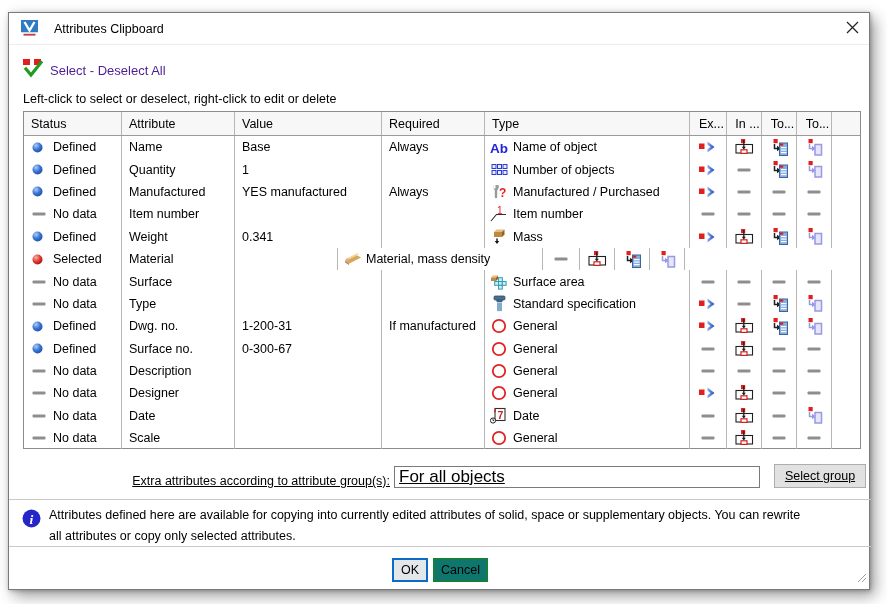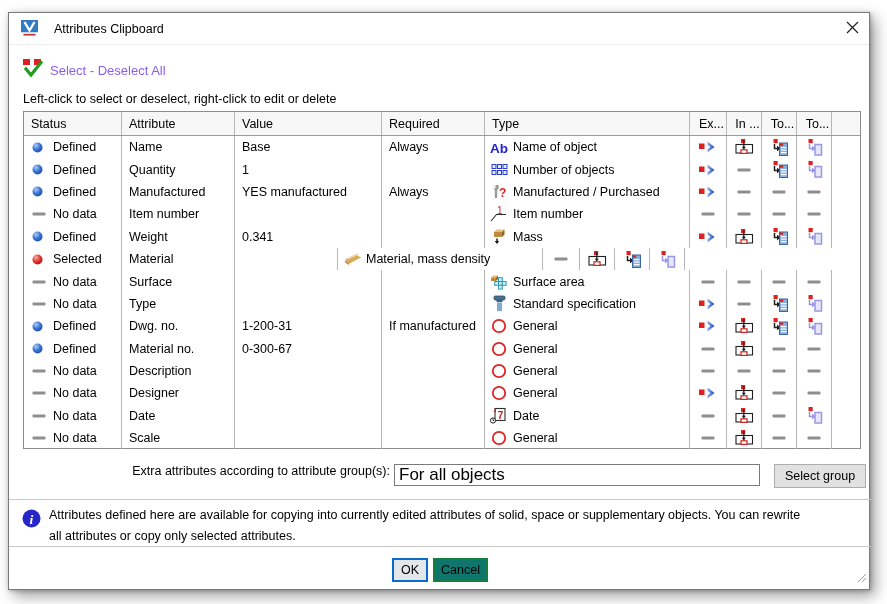--- a/index.html
+++ b/index.html
@@ -14,21 +14,21 @@
     box-shadow:5px 6px 14px rgba(0,0,0,.38), 1px 1px 4px rgba(0,0,0,.25);
     box-sizing:border-box;
   }
   
   .titlebar{height:31px;display:flex;align-items:center;border-bottom:1px solid #ededed;}
   .titlebar .logo{margin-left:12px;display:flex;align-items:center;}
   .titlebar .title{margin-left:16px;font-size:12.5px;}
   .close-btn{margin-left:auto;width:34px;height:30px;display:flex;align-items:center;justify-content:center;cursor:pointer;}
   
   .selrow{position:absolute;left:14px;top:46px;display:flex;align-items:center;gap:7px;cursor:pointer;}
-  .selrow .lbl{font-size:13px;color:#8b5cf6;}
+  .selrow .lbl{font-size:13px;color:#4c1d95;}
   
   .instr{position:absolute;left:14px;top:79px;font-size:12.5px;}
   
   .table{position:absolute;left:14px;top:98px;width:838px;height:338px;border:1px solid #8c8c8c;box-sizing:border-box;background:#fff;}
   .thead{display:flex;height:24px;background:#f7f7f7;border-bottom:1px solid #9a9a9a;box-sizing:border-box;}
   .thead .cell{display:flex;align-items:center;padding-left:7px;font-size:12.5px;text-align:center;}
   .tbody{display:flex;flex-direction:column;}
   .trow{display:flex;height:22.4px;align-items:center;}
   .cell{box-sizing:border-box;border-right:1px solid #b6b6b6;height:100%;display:flex;align-items:center;overflow:hidden;white-space:nowrap;}
   .c-status{width:98px;padding-left:8px;gap:7px;}
@@ -39,21 +39,21 @@
   .c-ex{width:37px;justify-content:center;}
   .c-in{width:35px;justify-content:center;}
   .c-to1{width:35px;justify-content:center;}
   .c-to2{width:35px;justify-content:center;}
   .c-fill{flex:1;border-right:none;}
   .trow .txt{font-size:12.5px;}
   .trow .cell{font-size:12.5px;}
   .ic{width:20px;display:flex;justify-content:center;flex:none;}
   .c-status .ic{width:14px;justify-content:flex-start;}
   
-  .extra{position:absolute;left:0;top:451px;width:862px;height:24px;display:flex;align-items:flex-start;}
+  .extra{position:absolute;left:0;top:451px;width:862px;height:24px;display:flex;align-items:flex-end;text-decoration:underline;}
   .extra .lab{width:381px;text-align:right;font-size:12.5px;}
   .extra input{margin-left:4px;width:366px;height:22px;box-sizing:border-box;border:1px solid #7a7a7a;font-size:17px;padding:0 4px;font-family:inherit;background:#fff;}
   .extra .grp-btn{margin-left:14px;width:92px;height:24px;box-sizing:border-box;background:#e1e1e1;border:1px solid #adadad;font-size:12.5px;font-family:inherit;display:flex;align-items:center;justify-content:center;cursor:pointer;}
   .divider{position:absolute;left:0;width:862px;height:0;border-top:1px solid #c9c9c9;}
   .div1{top:486px;}
   .div2{top:533px;}
   
   .info-ic{position:absolute;left:13px;top:496px;}
   .info-txt{position:absolute;left:40px;top:492px;width:756px;font-size:12.5px;line-height:21px;}
   
@@ -701,21 +701,21 @@
                     <stop offset="0%" stop-color="#aecdf4"></stop>
                     <stop offset="55%" stop-color="#3a74d4"></stop>
                     <stop offset="100%" stop-color="#1d4fa6"></stop>
                   </radialGradient>
                 </defs>
                 <circle cx="5.5" cy="5.5" r="5" fill="url(#gdb)"></circle>
               </svg>
             </span>
             <span class="txt st-txt">Defined</span>
           </div>
-    <div class="cell c-attr">Material no.</div>
+    <div class="cell c-attr">Surface no.</div>
     <div class="cell c-val">0-300-67</div>
     <div class="cell c-req"></div>
     <div class="cell c-type">
             <span class="ic ty-ic">
               <svg width="16" height="16" viewBox="0 0 16 16">
                 <circle cx="8" cy="8" r="6.2" fill="none" stroke="#e02424" stroke-width="1.8"></circle>
               </svg>
             </span>
             <span class="txt ty-txt">General</span>
           </div>

